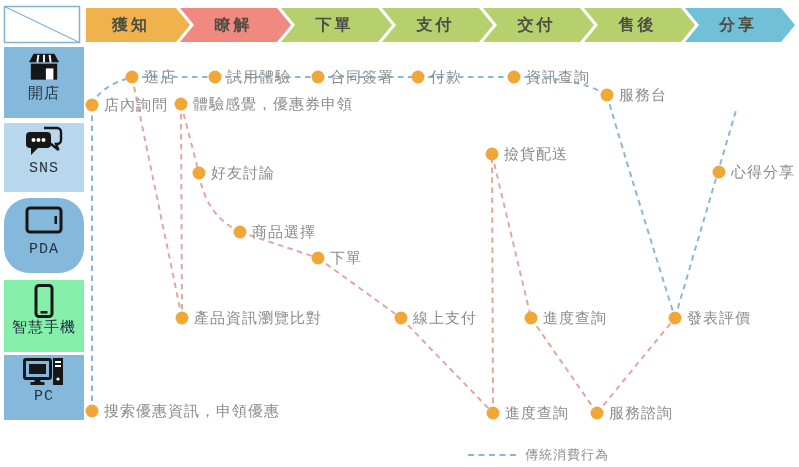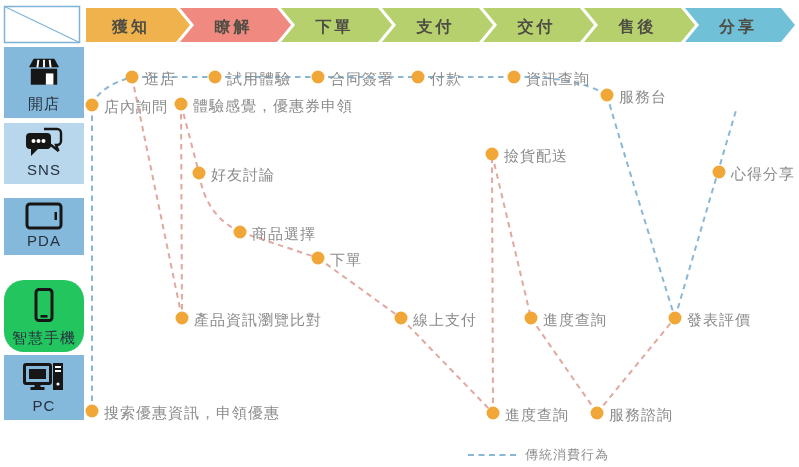--- a/index.html
+++ b/index.html
@@ -1,28 +1,28 @@
 <!DOCTYPE html>
 <html><head>
 <meta charset="utf-8">
 <style>
   html,body{margin:0;padding:0;background:#fff;}
   .canvas{
     position:relative;width:799px;height:467px;background:#fff;overflow:hidden;
-    font-family:Liberation Sans, sans-serif;
+    font-family:Liberation Mono, monospace;
   }
   #diagram{position:absolute;left:0;top:0;}
   #sidebar{position:absolute;left:0;top:0;width:90px;height:467px;}
   .side-row{
     position:absolute;left:4px;width:80px;
     display:flex;flex-direction:column;align-items:center;justify-content:flex-end;
   }
   .side-icon{flex:1;display:flex;align-items:center;justify-content:center;width:100%;}
   .side-label{
-    font-size:15px;color:#26323e;letter-spacing:1px;padding-bottom:7px;
+    font-size:15px;color:#26323e;letter-spacing:1px;padding-bottom:16px;
     white-space:nowrap;line-height:1;
   }
   #legend{
     position:absolute;left:468px;top:446px;display:flex;align-items:center;gap:30px;flex-direction:column;
   }
   .legend-item{display:flex;align-items:center;gap:9px;}
   .legend-dash{width:48px;height:0;border-top:2px dashed #999;}
   .legend-label{font-size:13px;color:#8f8f8f;letter-spacing:1px;white-space:nowrap;}
 </style>
 </head>
@@ -114,43 +114,43 @@
             <path d="M4 12 L9 3 H31 L36 12 Z" fill="#161616"></path>
             <line x1="14" y1="4" x2="13" y2="12" stroke="#fff" stroke-width="2"></line>
             <line x1="20" y1="4" x2="20" y2="12" stroke="#fff" stroke-width="2"></line>
             <line x1="26" y1="4" x2="27" y2="12" stroke="#fff" stroke-width="2"></line>
             <rect x="6" y="13.5" width="28" height="17" fill="#161616"></rect>
             <rect x="22" y="18.5" width="8" height="12" fill="#fff"></rect>
           </svg>
         </div>
         <div class="side-label">開店</div>
       </div>
-      <div class="side-row" style="top: 123px; height: 61px; background: rgb(185, 215, 236);">
+      <div class="side-row" style="top: 123px; height: 69px; background: rgb(185, 215, 236);">
         <div class="side-icon">
           <svg width="40" height="34" viewBox="0 0 40 34">
             <path d="M20 3 h13 a4 4 0 0 1 4 4 v8 a4 4 0 0 1 -4 4 h-1 l2.5 6 -7.5 -6 h-7" fill="none" stroke="#161616" stroke-width="2.4"></path>
             <rect x="2" y="7" width="25" height="16" rx="4" fill="#161616"></rect>
             <path d="M7 22 v8 l8 -8 z" fill="#161616"></path>
             <circle cx="9.5" cy="15" r="2" fill="#fff"></circle>
             <circle cx="14.5" cy="15" r="2" fill="#fff"></circle>
             <circle cx="19.5" cy="15" r="2" fill="#fff"></circle>
           </svg>
         </div>
         <div class="side-label">SNS</div>
       </div>
-      <div class="side-row" style="top: 198px; height: 57px; background: rgb(133, 185, 220);">
+      <div class="side-row" style="top: 198px; height: 75px; background: rgb(133, 185, 220); border-radius: 25px;">
         <div class="side-icon">
           <svg width="40" height="30" viewBox="0 0 40 30">
             <rect x="3" y="3" width="34" height="24" rx="3" fill="none" stroke="#161616" stroke-width="3"></rect>
             <rect x="30.5" y="11" width="2.5" height="8" fill="#161616"></rect>
           </svg>
         </div>
         <div class="side-label">PDA</div>
       </div>
-      <div class="side-row" style="top: 280px; height: 72px; background: #22c55e; border-radius: 20px;">
+      <div class="side-row" style="top: 280px; height: 72px; background: #86efac;">
         <div class="side-icon">
           <svg width="40" height="36" viewBox="0 0 40 36">
             <rect x="12" y="2.5" width="16" height="31" rx="3" fill="none" stroke="#161616" stroke-width="3"></rect>
             <rect x="16.5" y="28" width="7" height="2.6" fill="#161616"></rect>
           </svg>
         </div>
         <div class="side-label">智慧手機</div>
       </div>
       <div class="side-row" style="top: 355px; height: 65px; background: rgb(133, 185, 220);">
         <div class="side-icon">

